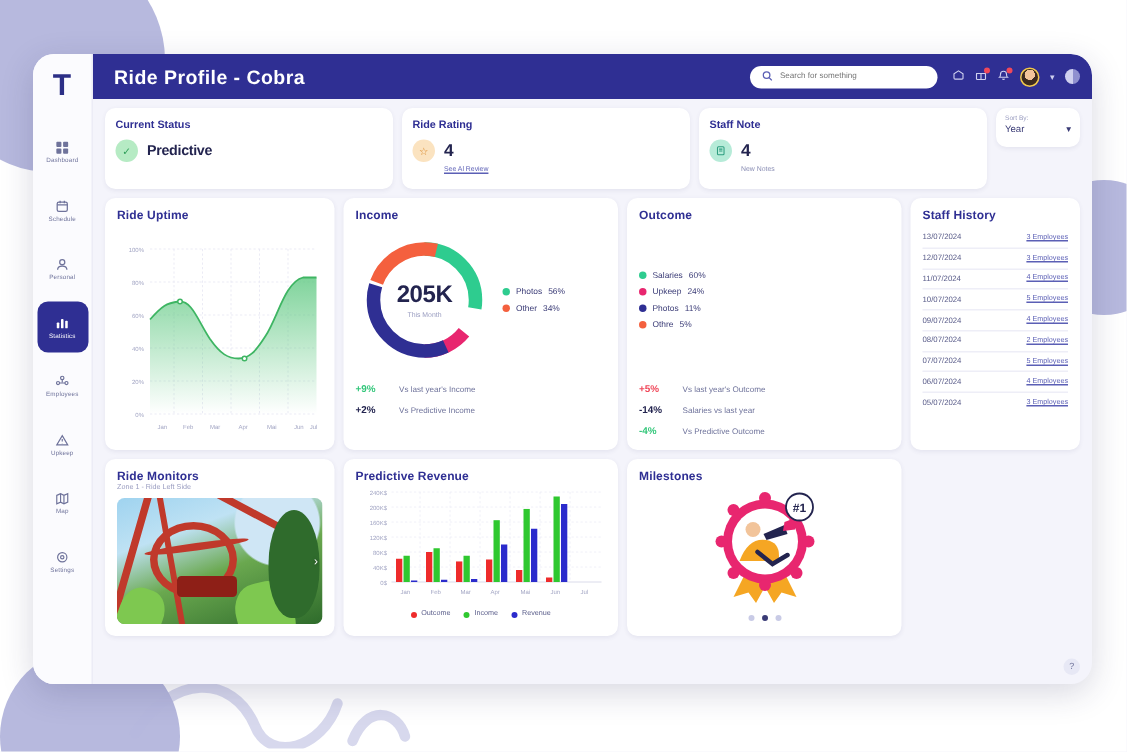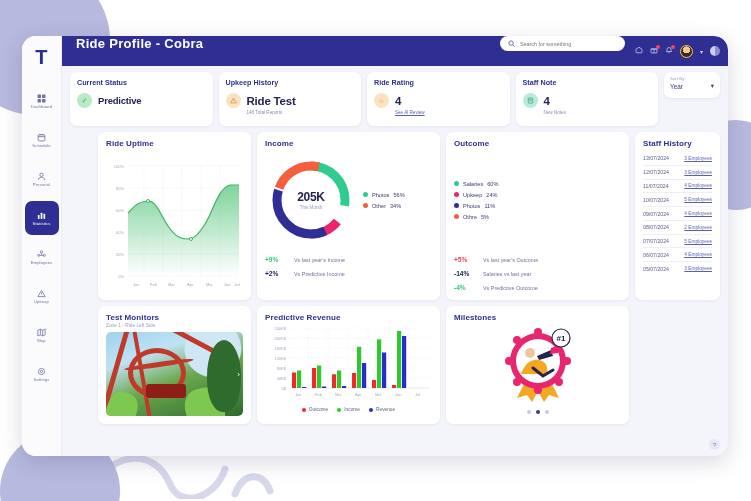--- a/index.html
+++ b/index.html
@@ -48,21 +48,21 @@
   .nav-item.active { background: #2f2f93; color: #ffffff; }
   .nav-item .ico { font-size: 9px; line-height: 10px; }
   .nav-item .lbl { font-size: 4.2px; line-height: 5px; letter-spacing: .1px; }
   .nav-item svg { display:block; }
 
   
   .main { flex: 1; display: flex; flex-direction: column; min-width: 0; }
 
   .topbar {
     height: 30px; background: #2f2f93; border-top-right-radius: 14px;
-    display: flex; padding: 0 8px 0 14px; gap: 10px;
+    display: flex; align-items: center; padding: 0 8px 0 14px; gap: 10px;
     color: #fff; flex: 0 0 30px;
   }
   .topbar h1 { font-size: 13px; font-weight: bold; letter-spacing: .3px; white-space: nowrap; }
   .topbar .spacer { flex: 1; }
   .search {
     display: flex; align-items: center; gap: 5px;
     background: #ffffff; border-radius: 10px; height: 15px;
     padding: 0 8px; width: 125px;
   }
   .search input {
@@ -102,40 +102,40 @@
   .sortby {
     position: absolute; right: 8px; top: 6px; width: 56px; height: 26px;
     background: #fff; border-radius: 7px; box-shadow: 0 1px 3px rgba(60,60,120,.08);
     padding: 4px 6px; cursor: pointer;
   }
   .sortby .lab { font-size: 4.4px; color: #9a9dc0; }
   .sortby .val { font-size: 6.4px; color: #3a3b76; display: flex; justify-content: space-between; align-items: center; margin-top: 1px; }
 
   
   .grid-row { display: flex; gap: 6px; margin-bottom: 6px; }
-  .col-uptime { width: 153px; flex: 0 0 153px; margin-left: 28px; }
+  .col-uptime { width: 153px; flex: 0 0 153px; }
   .col-income { width: 183px; flex: 0 0 183px; }
   .col-outcome { width: 183px; flex: 0 0 183px; }
   .col-right { flex: 1; min-width: 0; }
 
   .panel { padding: 7px 8px; height: 168px; }
   .panel h3 { font-size: 8px; margin-bottom: 4px; }
 
   
   .uptime-wrap { position: relative; height: 142px; }
   .uptime-wrap svg { display: block; }
 
   
   .donut-top { display: flex; align-items: center; gap: 6px; height: 96px; }
   .donut-box { position: relative; width: 92px; height: 92px; flex: 0 0 92px; }
   .donut-center {
     position: absolute; inset: 0; display: flex; flex-direction: column;
     align-items: center; justify-content: center;
   }
-  .donut-center .big { font-size: 12px; font-weight: bold; color: #23244f; letter-spacing: -.3px; }
+  .donut-center .big { font-size: 16px; font-weight: bold; color: #23244f; letter-spacing: -.3px; }
   .donut-center .small { font-size: 4.6px; color: #9a9dc0; margin-top: 1px; }
   .legend { display: flex; flex-direction: column; gap: 5px; }
   .legend-item { display: flex; align-items: center; gap: 4px; font-size: 5.6px; color: #3a3b76; white-space: nowrap; }
   .legend-dot { width: 5px; height: 5px; border-radius: 50%; flex: 0 0 5px; }
   .stats { margin-top: 8px; display: flex; flex-direction: column; gap: 7px; }
   .stat-line { display: flex; align-items: baseline; gap: 7px; font-size: 5.4px; color: #6f739b; }
   .stat-val { font-size: 6.6px; font-weight: bold; width: 22px; }
   .up { color: #34c77b; }
   .down { color: #f0485a; }
 
@@ -340,33 +340,20 @@
         <div class="card kpi">
           <h3>Current Status</h3>
           <div class="kpi-body">
             <span class="kpi-ic" style="background:#b6ebc4;color:#2e9e58">✓</span>
             <span class="kpi-val" style="font-size:9.5px">Predictive</span>
           </div>
         </div>
 
 
 
-        <div class="card kpi">
-          <h3>Upkeep History</h3>
-          <div class="kpi-body">
-            <span class="kpi-ic" style="background:#fbe3c0;color:#d98a2b">
-              <svg width="7" height="7" viewBox="0 0 16 16" fill="none" stroke="currentColor" stroke-width="1.6">
-                  <path d="M8 2.5L14.5 13.5H1.5z"></path>
-                  <path d="M8 6.5v3"></path>
-                </svg>
-            </span>
-            <span class="kpi-val">Ride Test</span>
-          </div>
-          <div class="kpi-sub">148 Total Reports</div>
-        </div>
 
         <div class="card kpi">
           <h3>Ride Rating</h3>
           <div class="kpi-body">
             <span class="kpi-ic" style="background:#fbe3c0;color:#d98a2b">☆</span>
             <span class="kpi-val">4</span>
           </div>
           <div class="kpi-sub link">See Al Review</div>
         </div>
 
@@ -562,21 +549,21 @@
               <span>05/07/2024</span>
               <span class="sh-emp">3 Employees</span>
             </div>
           </div>
         </div>
       </div>
 
       <div class="grid-row">
 
         <div class="card panel-b col-uptime">
-          <h3 class="card-title">Test Monitors</h3>
+          <h3 class="card-title">Ride Monitors</h3>
           <div class="sub-title">Zone 1 - Ride Left Side</div>
           <div class="monitor-img">
             <div class="rail" style="left:6px; top:-6px; width:5px; height:96px; transform:rotate(16deg);"></div>
             <div class="rail" style="left:34px; top:-4px; width:4px; height:92px; transform:rotate(-10deg);"></div>
             <div class="rail" style="left:54px; top:4px; width:60px; height:5px; transform:rotate(28deg);"></div>
             <div class="rail" style="left:18px; top:30px; width:70px; height:5px; border-radius:50%; transform:rotate(-8deg);"></div>
             <div style="position:absolute;left:22px;top:16px;width:58px;height:50px;border:5px solid #c0392b;border-radius:50%;"></div>
             <div class="grass" style="left:0;top:60px;width:30px;height:40px;transform:rotate(20deg);border-radius:40%;"></div>
             <div class="grass" style="left:80px;top:56px;width:38px;height:46px;transform:rotate(-14deg);border-radius:40%;"></div>
             <div class="tree" style="right:2px;top:8px;width:34px;height:72px;"></div>

